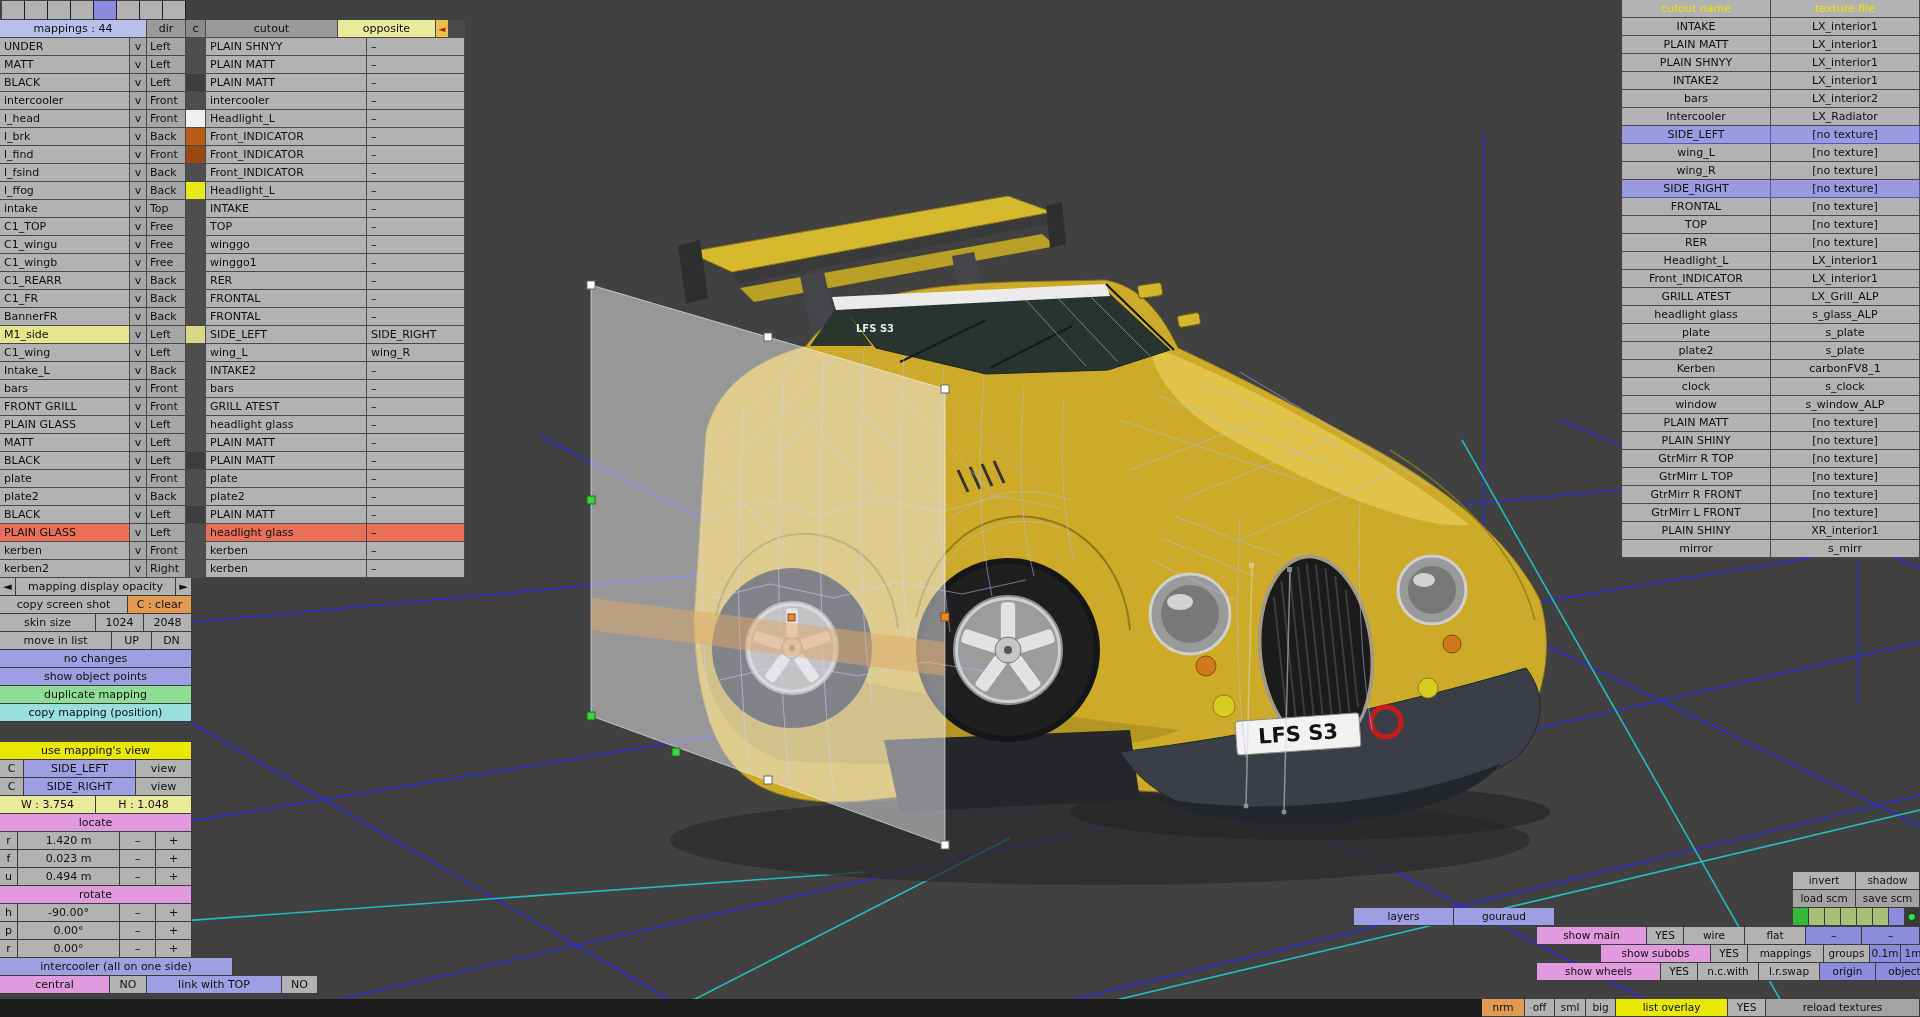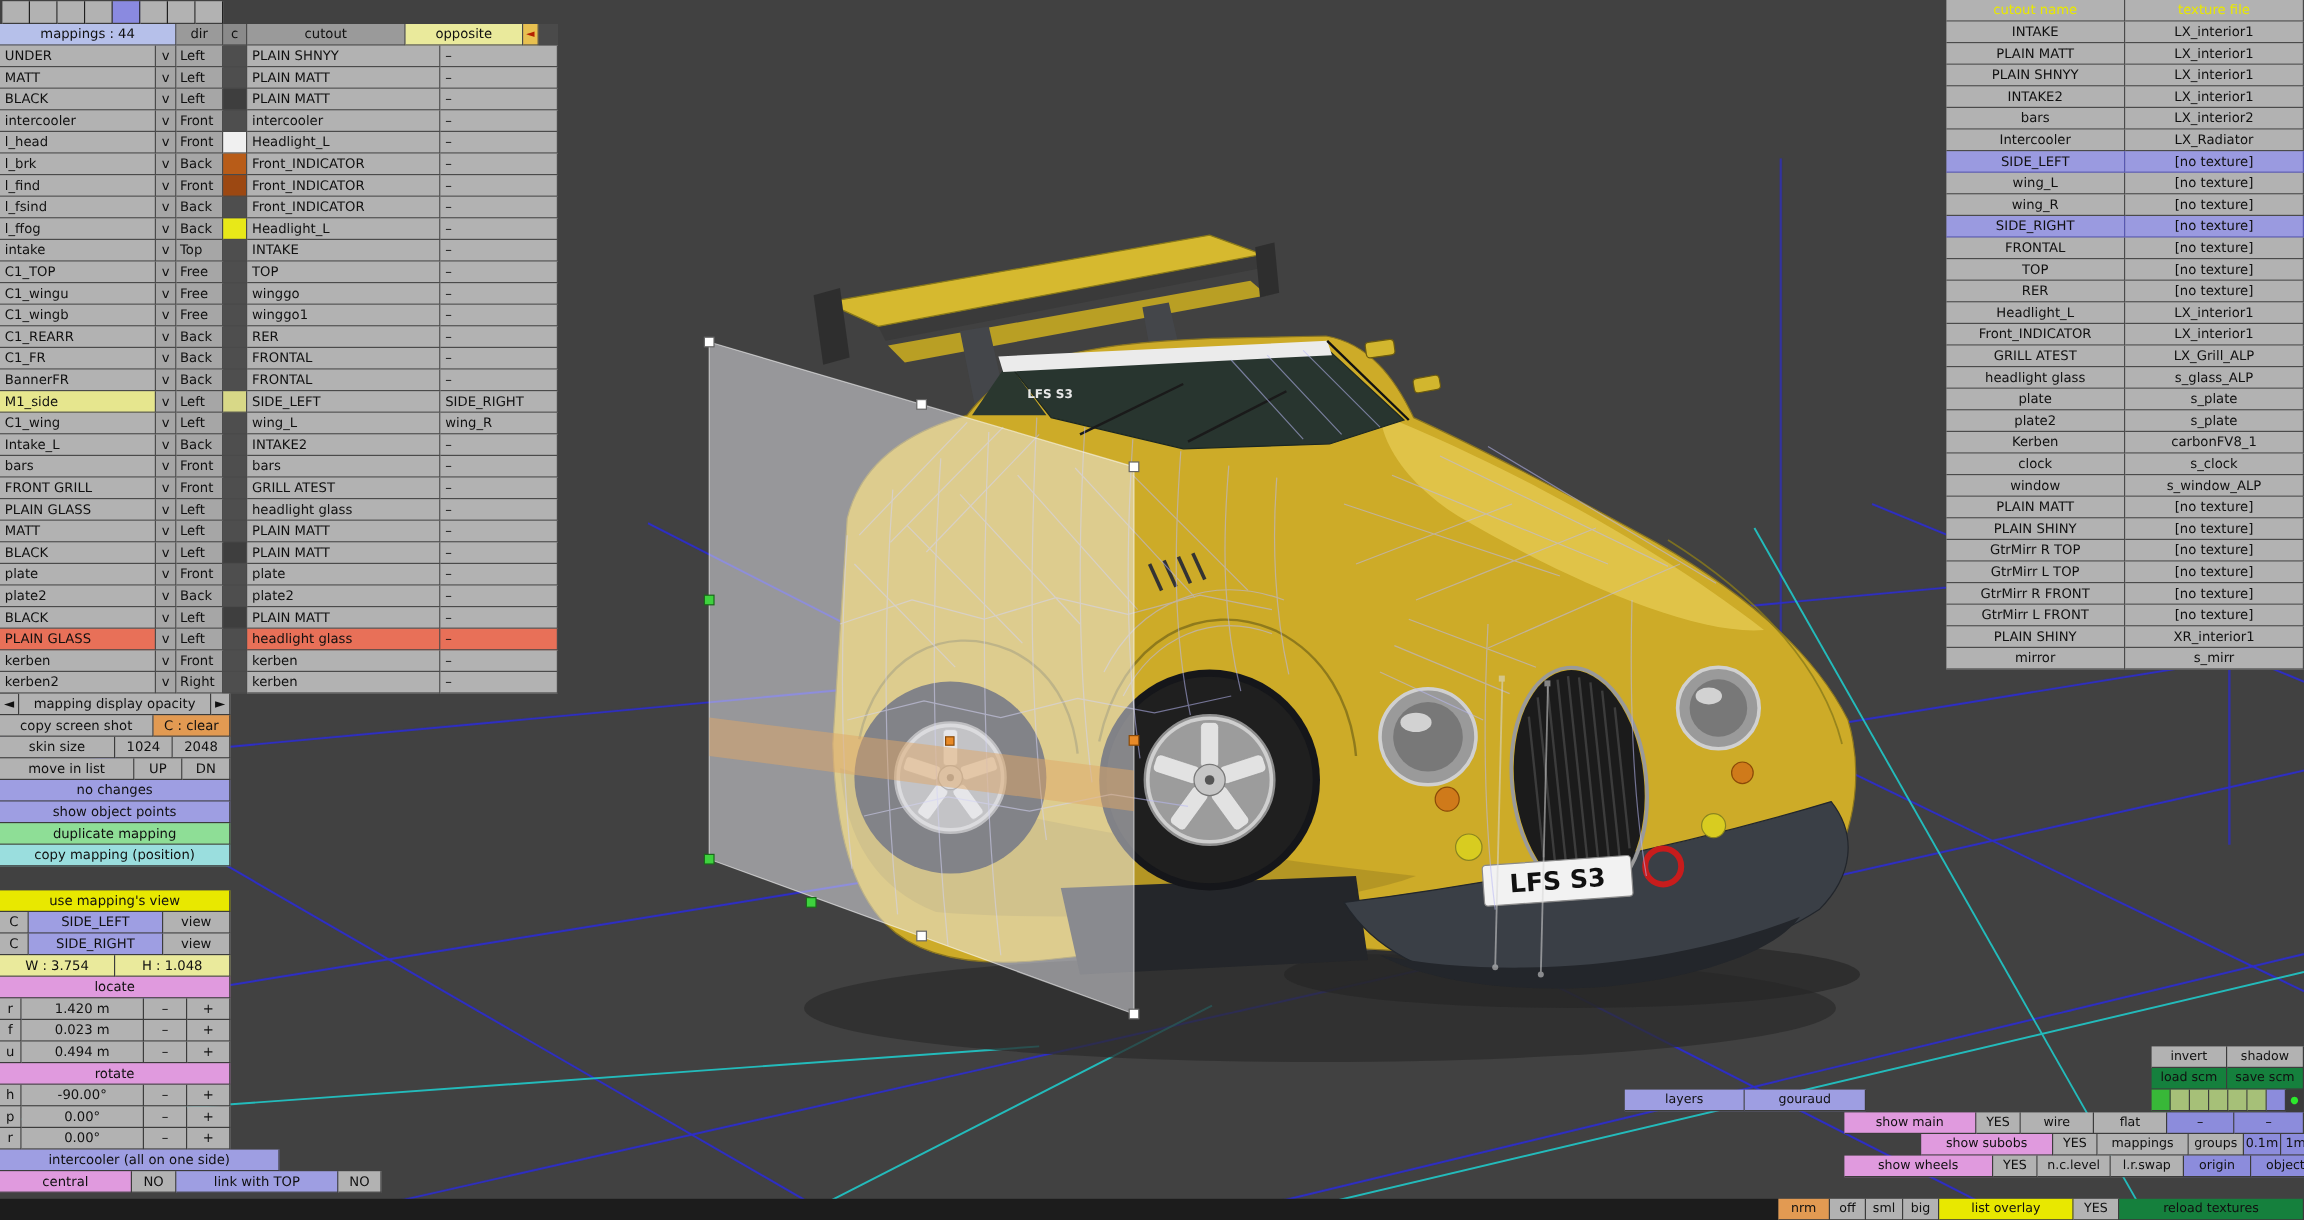--- a/index.html
+++ b/index.html
@@ -4,21 +4,21 @@
 <style>
 *{margin:0;padding:0;box-sizing:border-box}
 html,body{width:1920px;height:1017px;overflow:hidden;background:#414141;
   font-family:"DejaVu Sans","Liberation Sans",sans-serif;font-size:11px;color:#101010}
 #app{position:relative;width:1920px;height:1017px}
 #viewport-3d{position:absolute;left:0;top:0;width:1920px;height:1017px;z-index:0}
 .pnl{position:absolute;z-index:2}
 .row{display:flex}
 .btn{display:flex;align-items:center;justify-content:center;height:18px;background:#b2b2b2;
   border-right:1px solid #3c3c3c;border-bottom:1px solid #3c3c3c;white-space:nowrap;overflow:hidden;line-height:1}
-.lav{background:#9e9ee2}.grn{background:#8ede96}.grn2{background:#15803d}.cyn{background:#9adede}
+.lav{background:#9e9ee2}.grn{background:#8ede96}.grn2{background:#a3a3a3}.cyn{background:#9adede}
 .yel{background:#e8e800}.pyl{background:#eaea9c}.pnk{background:#e09ade}.org{background:#e29a52}
 .blu{background:#8c8cdc}.dark{background:#3f3f3f;color:#e8e800}
 
 #top-menu{left:2px;top:1px;display:flex}
 #top-menu .btn{height:19px;padding:0 11px;border-right:1px solid #1f1f1f}
 #top-menu .hl-active{background:#8a8ae0}
 
 #left-table{left:0;top:20px;background:#4a4a4a}
 .lt-head,.lt-row{display:flex;height:18px}
 .lt-head>div,.lt-row>div{border-right:1px solid #4a4a4a;border-bottom:1px solid #4a4a4a;
@@ -787,21 +787,21 @@
   <div class="btn" style="width:76px">mappings</div>
   <div class="btn" style="width:46px">groups</div>
   <div class="btn blu" style="width:31px">0.1m</div>
   <div class="btn blu" style="width:25px">1m</div>
   <div class="btn blu" style="width:30px">10m</div>
   <div class="btn blu" style="width:28px">–</div>
 </div>
 <div class="br-row" style="left:1537px;top:963px">
   <div class="btn pnk" style="width:124px">show wheels</div>
   <div class="btn" style="width:37px">YES</div>
-  <div class="btn" style="width:61px">n.c.level</div>
+  <div class="btn" style="width:61px">n.c.with</div>
   <div class="btn" style="width:61px">l.r.swap</div>
   <div class="btn blu" style="width:56px">origin</div>
   <div class="btn blu" style="width:58px">object</div>
 </div>
 <div class="br-row" style="left:1537px;top:1037px">
   <div class="btn pnk" style="width:110px">show hidden</div>
   <div class="btn" style="width:37px">NO</div>
   <div class="btn" style="width:90px">test l.r.swap</div>
   <div class="btn" style="width:28px">NO</div>
   <div class="btn blu" style="width:34px">blob</div>

